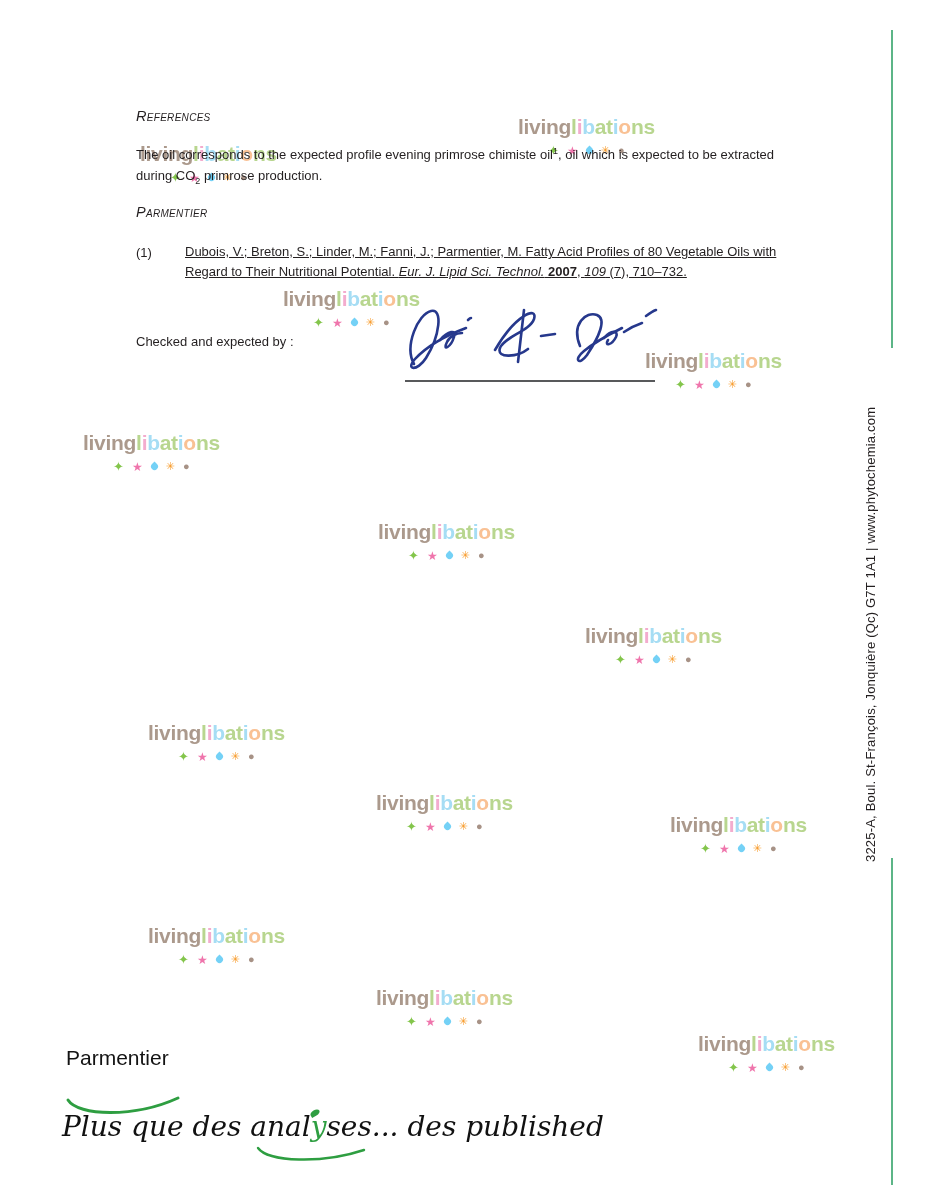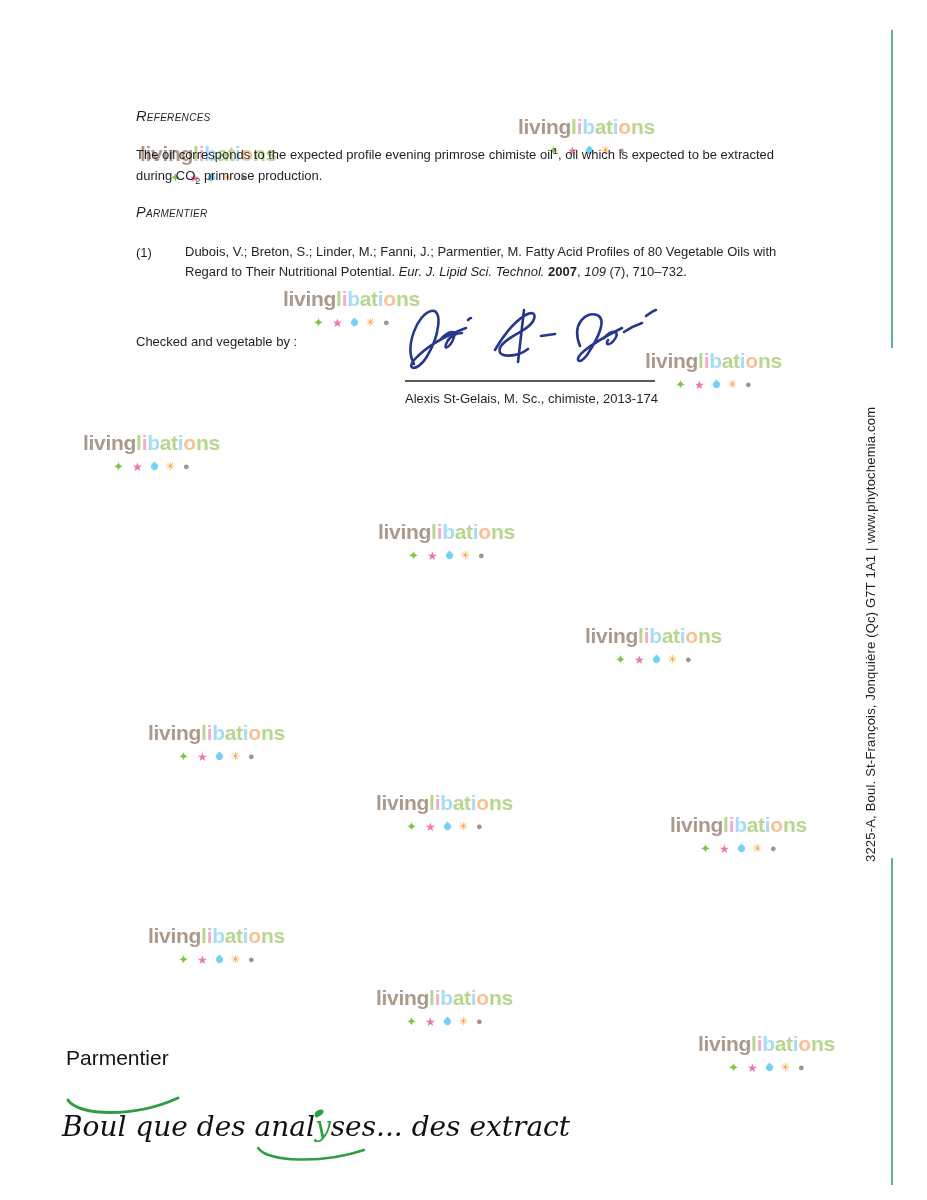--- a/index.html
+++ b/index.html
@@ -22,21 +22,21 @@
   
   .content { position:absolute; z-index:2; }
   .heading {
     font-style:italic; font-variant:small-caps; font-size:14.5px;
     letter-spacing:.3px; color:#231f20;
   }
   .bodytext { font-size:13px; line-height:21px; }
   .para { width:655px; }
   .ref-row { display:flex; }
   .ref-num { width:49px; flex:0 0 49px; }
-  .ref-text { width:600px; line-height:19.5px; }
+  .ref-text { width:600px; line-height:19.5px;text-decoration:underline; }
   .it { font-style:italic; }
   .bd { font-weight:bold; }
   sup { font-size:9px; vertical-align:super; line-height:0; }
   sub { font-size:9px; vertical-align:sub; line-height:0; }
   .sig-svg { position:absolute; left:398px; top:304px; z-index:3; }
   .sig-rule { position:absolute; left:405px; top:380px; width:250px; height:2px; background:#58595b; z-index:3; }
   .sig-name { position:absolute; left:405px; top:388px; font-size:13px; z-index:3; }
   .note { font-style:italic; width:655px; }
   
   .vline { position:absolute; left:891px; width:2px; background:#5cb587; z-index:2; }
@@ -216,54 +216,53 @@
 
   <div class="content heading" style="left:136px; top:204px;">Parmentier</div>
 
   <div class="content bodytext ref-row" style="left:136px; top:242px;">
     <div class="ref-num">(1)</div>
     <div class="ref-text">
       <span>Dubois, V.; Breton, S.; Linder, M.; Fanni, J.; Parmentier, M. Fatty Acid Profiles of 80 Vegetable Oils with Regard to Their Nutritional Potential. </span><span class="it">Eur. J. Lipid Sci. Technol.</span><span class="bd"> 2007</span><span>, </span><span class="it">109</span><span> (7), 710–732.</span>
     </div>
   </div>
 
-  <div class="content bodytext" style="left:136px; top:331px;">Checked and vegetable by :</div>
+  <div class="content bodytext" style="left:136px; top:331px;">Checked and expected by :</div>
 
   <svg class="sig-svg" width="268" height="75" viewBox="0 0 268 75">
     <g fill="none" stroke="#26388c" stroke-width="2.6" stroke-linecap="round" stroke-linejoin="round">
       <path d="M16,60 C6,42 20,10 33,7 C45,4 42,32 28,54 C19,68 7,66 17,55 C30,41 52,30 68,24"></path>
       <path d="M42,36 C50,27 59,25 56,33 C53,43 44,48 49,38 C51,33 58,29 64,29"></path>
       <path d="M70,16 C71,15 72,14 73,14"></path>
       <path d="M97,46 C118,10 140,2 136,15 C132,27 106,33 102,44 C98,55 120,53 130,45"></path>
       <path d="M126,6 C124,22 122,42 120,58"></path>
       <path d="M143,32 L157,30"></path>
       <path d="M182,42 C173,20 188,7 199,11 C209,15 201,33 189,51 C181,62 175,56 186,47 C198,37 214,29 224,24"></path>
       <path d="M206,34 C213,26 221,26 218,33 C214,41 206,43 210,36"></path>
       <path d="M226,28 C232,24 238,21 244,19"></path>
       <path d="M248,12 C252,9 255,7 258,6"></path>
     </g>
   </svg>
 
   <div class="sig-rule"></div>
 
-  <div class="sig-name bodytext">Alexis St-Gelais, M. Sc., chimiste, 2013-174</div>
 
 
   <div class="vline vline-top"></div>
   <div class="vaddress">3225-A, Boul. St-François, Jonquière (Qc)  G7T 1A1  |  www.phytochemia.com</div>
   <div class="vline vline-bottom"></div>
 
   <div class="logo-line1">Parmentier</div>
 
 
   <svg class="logo-swash" width="120" height="26" viewBox="0 0 120 26">
     <path d="M4,6 C14,22 70,24 114,4" fill="none" stroke="#2e9e41" stroke-width="3" stroke-linecap="round"></path>
   </svg>
 
   <div class="tagline">
-    <span>Boul que des anal</span><span class="tag-y">y</span><span>ses... des extract</span>
+    <span>Plus que des anal</span><span class="tag-y">y</span><span>ses... des published</span>
   </div>
 
   <svg class="tag-swash" width="120" height="20" viewBox="0 0 120 20">
     <path d="M6,2 C16,16 70,18 112,4" fill="none" stroke="#2e9e41" stroke-width="2.4" stroke-linecap="round"></path>
   </svg>
 
 </div>
 
 </body></html>

